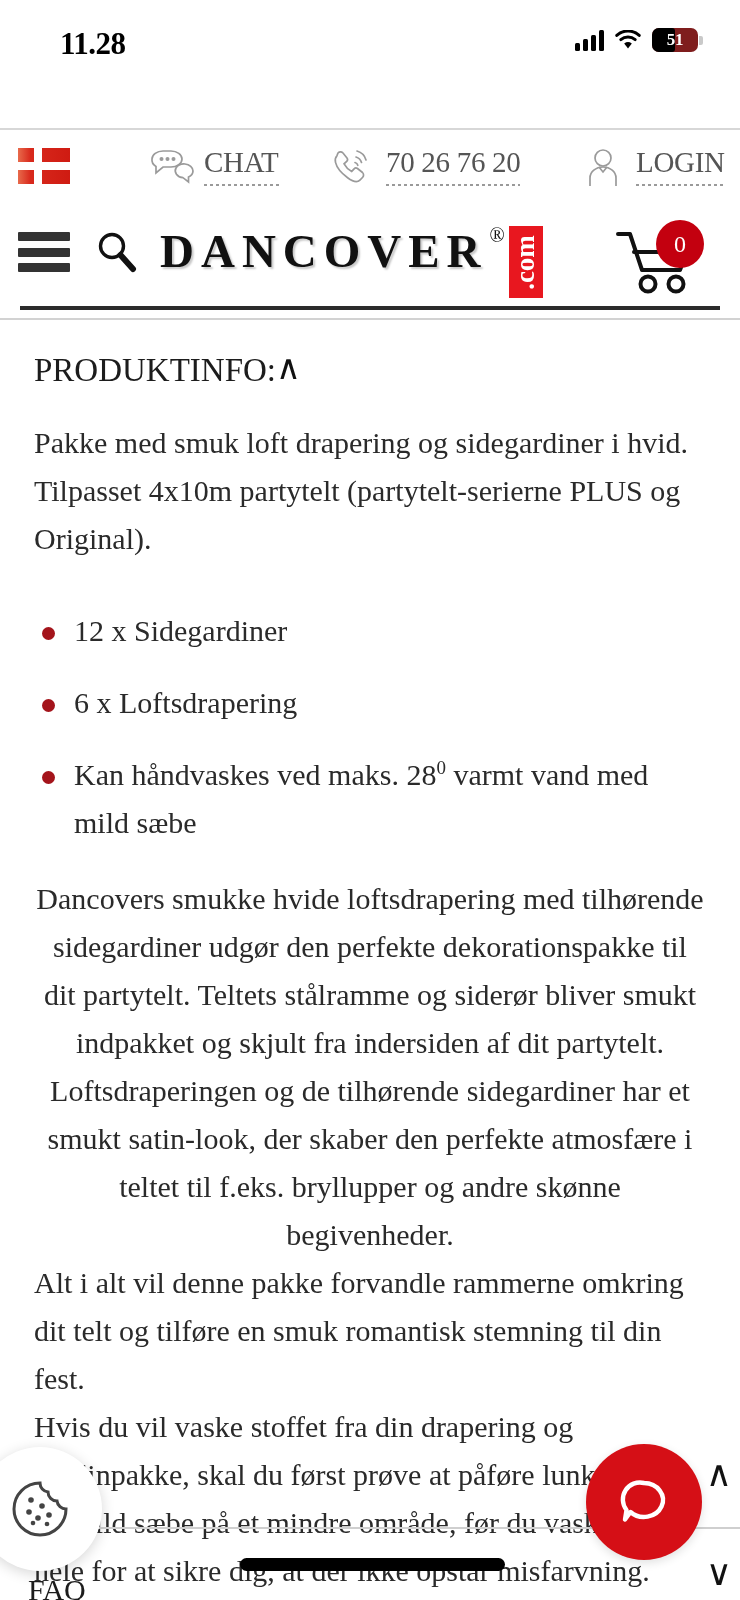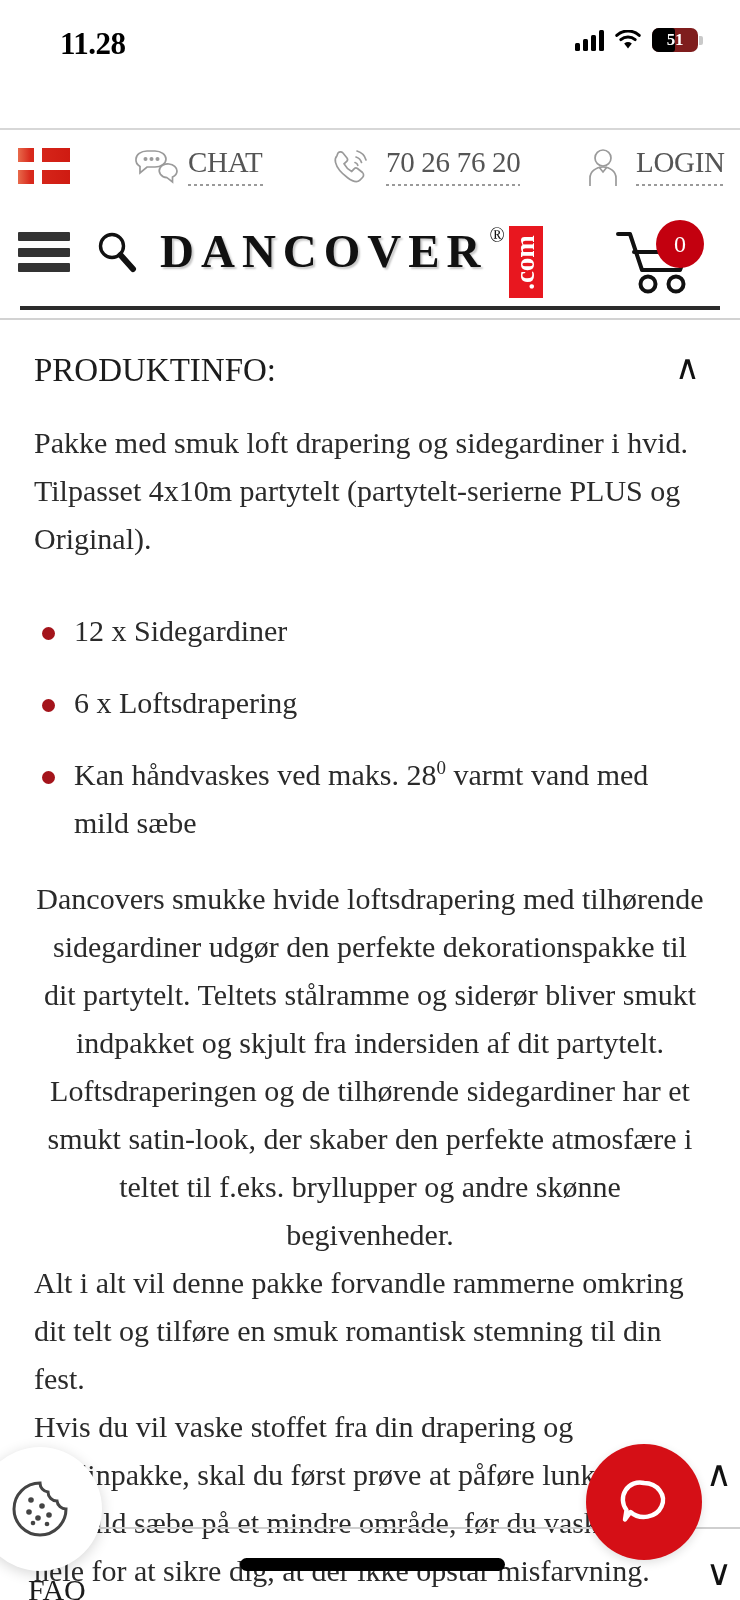--- a/index.html
+++ b/index.html
@@ -88,21 +88,21 @@
     width: 8px; height: 36px; background: #fff;
   }
   .flag::after {
     content:""; position: absolute; left: 0; top: 14px;
     width: 52px; height: 8px; background: #fff;
   }
   .util-item {
     position: absolute; display: flex; align-items: center; gap: 10px;
     top: 16px;
   }
-  .util-chat { left: 132px; }
+  .util-chat { left: 148px; }
   .util-phone { left: 330px; }
   .util-login { left: 580px; }
   .util-label {
     font-size: 29px; color: #555; letter-spacing: -0.3px;
     position: relative; padding-bottom: 7px;
   }
   .util-label::after {
     content:""; position: absolute; left: 0; bottom: 0; width: 100%;
     height: 2px;
     background-image: linear-gradient(to right,#9a9a9a 50%, rgba(255,255,255,0) 0%);
@@ -161,21 +161,21 @@
     position: absolute; top: 318px; left: 0; width: 740px;
     height: 2px; background: #d2d2d2;
   }
 
   
   .content {
     position: absolute; top: 322px; left: 0; width: 740px;
     padding: 0 34px;
   }
   .section-head {
-    display: flex; align-items: flex-start; justify-content: space-between;
+    display: flex; align-items: flex-start; justify-content: flex-start;
     padding-top: 30px;
   }
   .section-title {
     font-size: 33px; color: #1c1c1c; letter-spacing: 0px;
   }
   .caret-up {
     font-size: 34px; line-height: 32px; color: #111; font-weight: 400;
     padding-right: 6px;
   }
   p.body, li.body {

